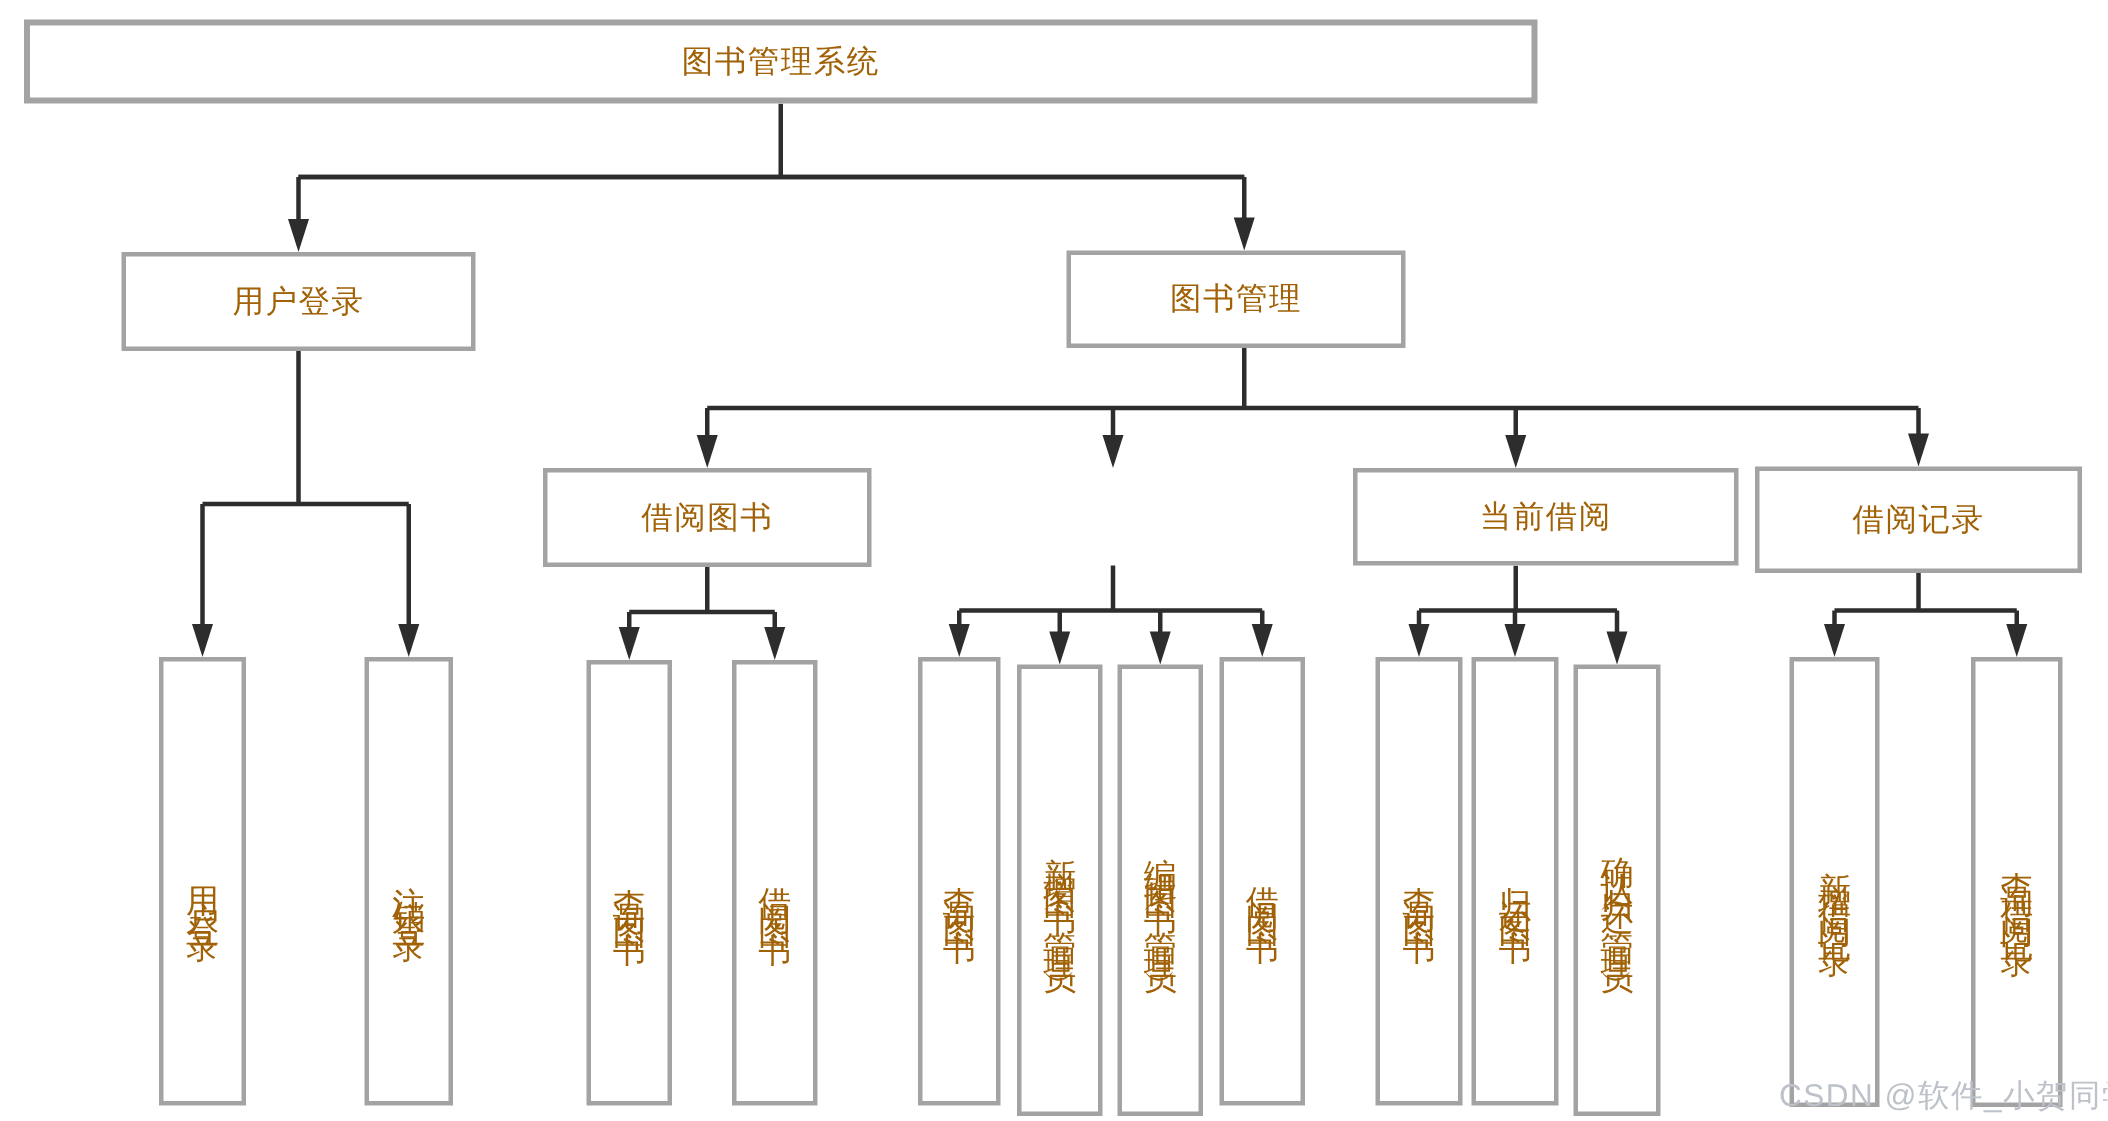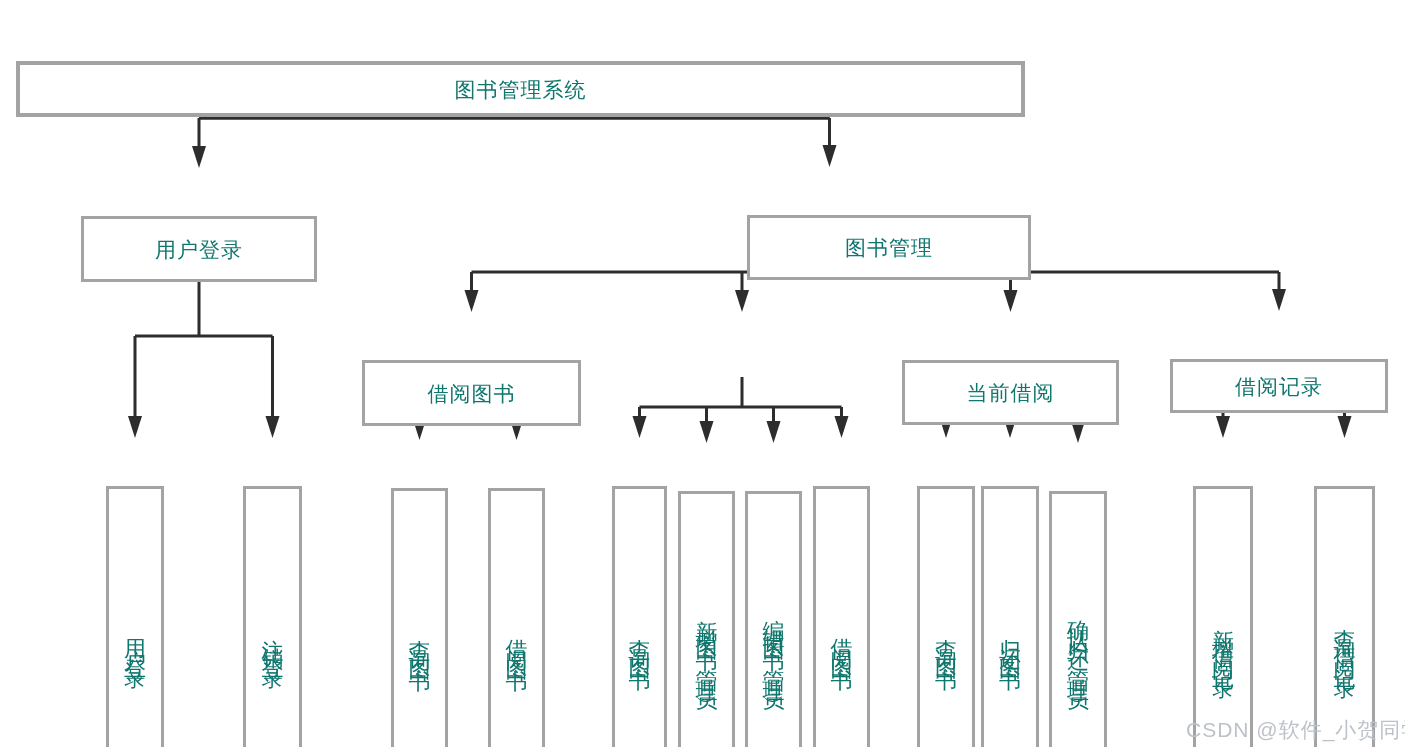--- a/index.html
+++ b/index.html
@@ -2,21 +2,21 @@
 <html><head>
 <meta charset="utf-8">
 <style>
   html,body{margin:0;padding:0;background:#ffffff;}
   body{width:1405px;height:747px;position:relative;overflow:hidden;
        font-family:"Liberation Sans","DejaVu Sans",sans-serif;}
   .stage{position:absolute;left:0;top:0;width:1405px;height:747px;}
   svg.connectors{position:absolute;left:0;top:0;pointer-events:none;}
   .box{position:absolute;box-sizing:border-box;background:#ffffff;
        border:3px solid #a3a3a3;display:flex;align-items:center;justify-content:center;
-       color:#0f766e;font-size:21px;line-height:1;margin-top:48px;}
+       color:#a16207;font-size:21px;line-height:1;}
   .box.root{border-width:4px;letter-spacing:1px;}
   .box.h{letter-spacing:1px;}
   .box.v{writing-mode:vertical-rl;text-orientation:mixed;
          font-size:22px;letter-spacing:10px;padding-top:10px;}
   .watermark{position:absolute;left:1186px;top:716px;color:#bdc2ca;
              font-size:21px;letter-spacing:1px;z-index:5;white-space:nowrap;}
 </style>
 </head>
 <body>
 
@@ -79,25 +79,25 @@
       <polygon points="1003,416 1017,416 1010,438"></polygon>
       <polygon points="1071,421 1085,421 1078,443"></polygon>
       <polygon points="1216,416 1230,416 1223,438"></polygon>
       <polygon points="1337.5,416 1351.5,416 1344.5,438"></polygon>
     </g>
   </svg>
 
   <div class="box root h" style="left:16px;top:13px;width:1009px;height:56px">图书管理系统</div>
 
   <div class="box h" style="left:81px;top:168px;width:236px;height:66px">用户登录</div>
-  <div class="box h" style="left:747px;top:167px;width:284px;height:65px">图书管理</div>
+  <div class="box h" style="left:711px;top:167px;width:226px;height:65px">图书管理</div>
 
   <div class="box h" style="left:362px;top:312px;width:219px;height:66px">借阅图书</div>
-  <div class="box h" style="left:902px;top:312px;width:217px;height:65px">当前借阅</div>
-  <div class="box h" style="left:1170px;top:311px;width:218px;height:54px">借阅记录</div>
+  <div class="box h" style="left:902px;top:312px;width:257px;height:65px">当前借阅</div>
+  <div class="box h" style="left:1170px;top:311px;width:218px;height:71px">借阅记录</div>
 
   <div class="box v" style="left:106px;top:438px;width:58px;height:299px">用户登录</div>
   <div class="box v" style="left:243px;top:438px;width:59px;height:299px">注销登录</div>
 
   <div class="box v" style="left:391px;top:440px;width:57px;height:297px">查询图书</div>
   <div class="box v" style="left:488px;top:440px;width:57px;height:297px">借阅图书</div>
 
   <div class="box v" style="left:612px;top:438px;width:55px;height:299px">查询图书</div>
   <div class="box v" style="left:678px;top:443px;width:57px;height:301px">新增图书（管理员）</div>
   <div class="box v" style="left:745px;top:443px;width:57px;height:301px">编辑图书（管理员）</div>

